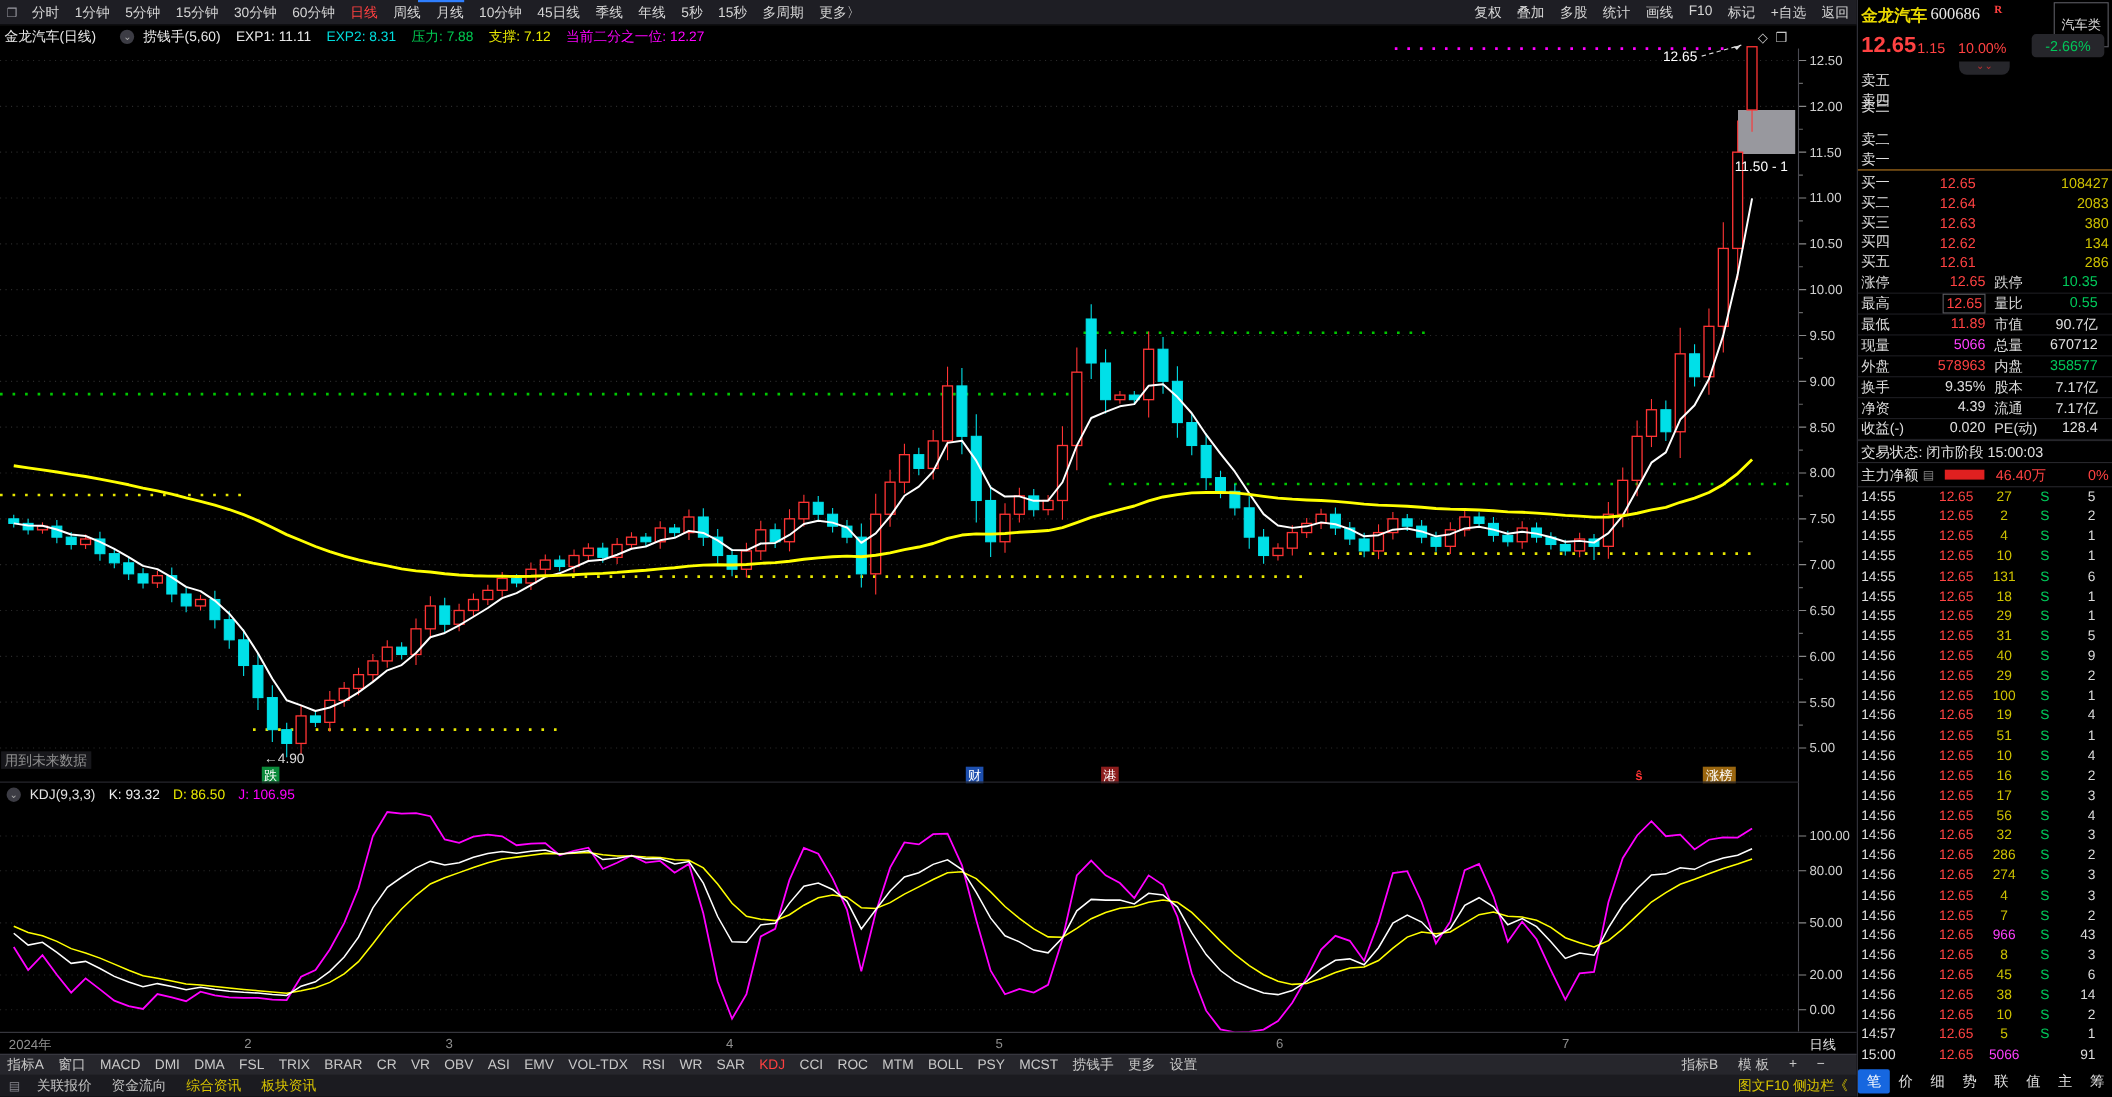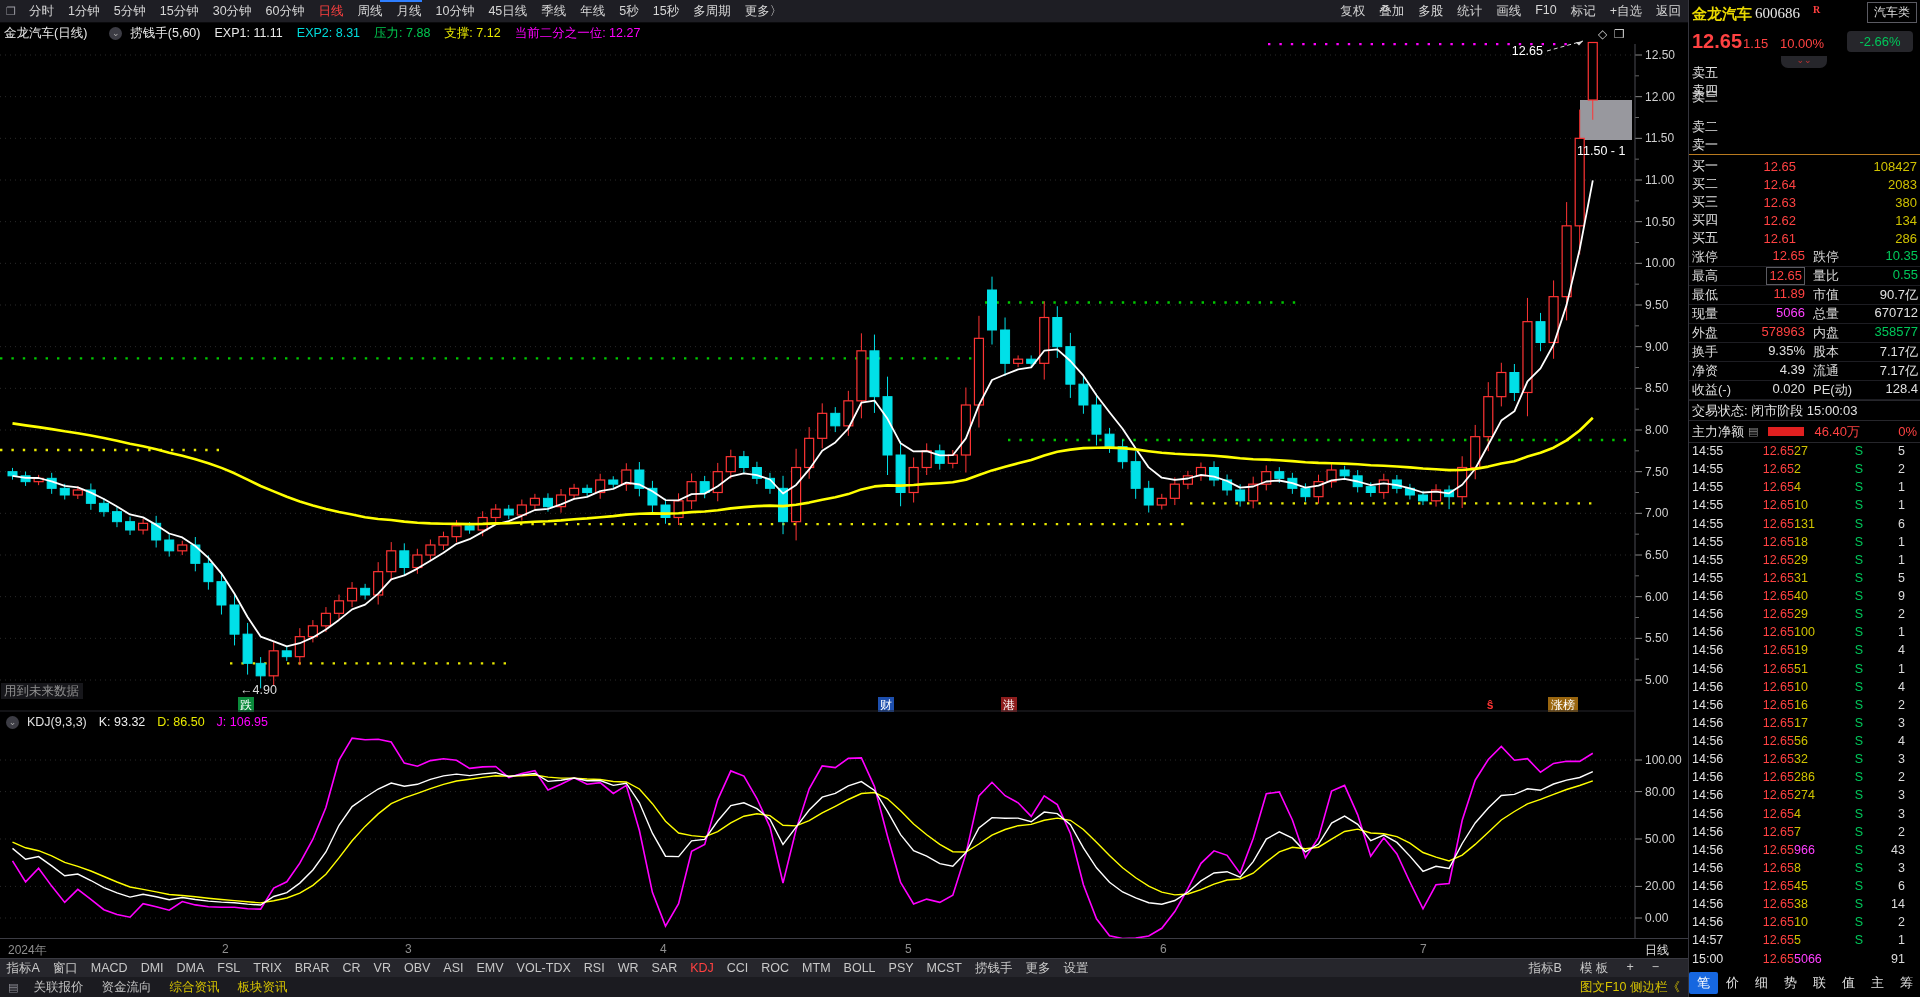--- a/index.html
+++ b/index.html
@@ -42,56 +42,56 @@
   #statusbar .si.hl{color:#d8c400;}
   #statusbar .sicon{color:#8a8a92;padding:0 6px 0 8px;font-size:11px;}
   #statusbar-right{margin-left:auto;color:#d8c400;padding-right:8px;}
   
   #rpanel{left:1688px;top:0;width:232px;height:997px;background:#000;border-left:1px solid #34343c;}
   #rp-head{position:absolute;left:0;top:0;width:232px;height:28px;font-family:Liberation Serif, serif;}
   #rp-name{position:absolute;left:3px;top:5px;font-size:15px;font-weight:bold;color:#e8d800;}
   #rp-code{position:absolute;left:66px;top:5px;font-size:15px;color:#e8e8e8;}
   #rp-r{position:absolute;left:124px;top:4px;font-size:10px;color:#ff4040;font-weight:bold;}
   #rp-industry{position:absolute;right:4px;top:2px;border:1px solid #5a5a62;color:#ddd;
-    font-size:12px;padding:1px 6px;}
+    font-size:12px;padding:11px 6px;}
   #rp-price{position:absolute;left:3px;top:30px;font-size:20px;font-weight:bold;color:#ff4242;}
   #rp-chg{position:absolute;left:54px;top:36px;font-size:13px;color:#ff4242;}
   #rp-pct{position:absolute;left:91px;top:36px;font-size:13px;color:#ff4242;}
   #rp-indpct{position:absolute;right:8px;top:31px;width:66px;background:#26262b;border-radius:4px;
     color:#00c85a;font-size:13px;text-align:center;padding:3px 0;}
   #rp-collapse{position:absolute;left:92px;top:56px;width:46px;height:12px;background:#26262b;
     border-radius:0 0 7px 7px;color:#c03030;font-size:9px;text-align:center;line-height:9px;}
   .obrow{position:absolute;left:0;width:232px;height:18px;font-size:13px;display:flex;align-items:center;}
   .obrow .lbl{width:34px;padding-left:3px;color:#e0e0e0;}
   .obrow .prc{width:70px;text-align:right;color:#ff4242;}
   .obrow .vol{flex:1;text-align:right;padding-right:4px;color:#cfc200;}
   #ob-divider{position:absolute;left:0;top:154px;width:232px;height:0;border-top:1px solid #b97a1f;}
   .strow{position:absolute;left:0;width:232px;height:19px;font-size:13px;display:flex;align-items:center;
     border-bottom:1px solid #1d1d22;}
   .strow .l1{padding-left:3px;color:#dcdcdc;}
   .strow .v1{margin-left:auto;}
   .strow .l2{width:46px;padding-left:8px;color:#dcdcdc;}
-  .strow .v2{margin-left:auto;text-align:left;padding-right:3px;}
+  .strow .v2{margin-left:auto;text-align:left;padding-right:14px;}
   .strow .half1{display:flex;width:116px;}
   .strow .half2{display:flex;width:116px;}
   .boxed{border:1px solid #5a5a60;padding:0 2px;}
   #rp-status{position:absolute;left:0;top:400px;width:232px;height:20px;font-size:13px;color:#e0e0e0;
     display:flex;align-items:center;padding-left:3px;border-top:1px solid #26262b;}
   #rp-mainnet{position:absolute;left:0;top:420px;width:232px;height:21px;font-size:13px;color:#e0e0e0;
     display:flex;align-items:center;border-top:1px solid #26262b;border-bottom:1px solid #26262b;}
   #rp-mainnet .mnlbl{padding-left:3px;}
   #rp-mainnet .mnicon{color:#888;font-size:11px;padding:0 4px;}
   #rp-mainnet .mnbar{width:36px;height:9px;background:#e02020;margin-left:6px;}
   #rp-mainnet .mnval{color:#ff4242;margin-left:10px;}
   #rp-mainnet .mnpct{color:#ff4242;margin-left:auto;padding-right:4px;}
   #rp-ticks{position:absolute;left:0;top:442px;width:232px;height:526px;overflow:hidden;}
   .tkrow{height:18.14px;font-size:12.5px;display:flex;align-items:center;}
   .tkrow .t{width:40px;padding-left:3px;color:#e0e0e0;}
   .tkrow .p{width:62px;text-align:right;color:#ff4242;}
-  .tkrow .v{width:56px;text-align:left;}
+  .tkrow .v{width:56px;text-align:center;}
   .tkrow .f{width:18px;text-align:center;color:#00c85a;}
   .tkrow .c{flex:1;text-align:right;padding-right:16px;color:#dcdcdc;}
   #rp-tabs{position:absolute;left:0;top:969px;width:232px;height:28px;display:flex;}
   #rp-tabs .tab{width:29px;height:22px;margin-top:3px;font-size:13px;color:#e0e0e0;text-align:center;
     line-height:22px;}
   #rp-tabs .tab.active{background:#1667e0;color:#fff;border-radius:2px;}
   svg text{font-family:"Liberation Sans","DejaVu Sans",sans-serif;}
 </style>
 </head>
 <body>

